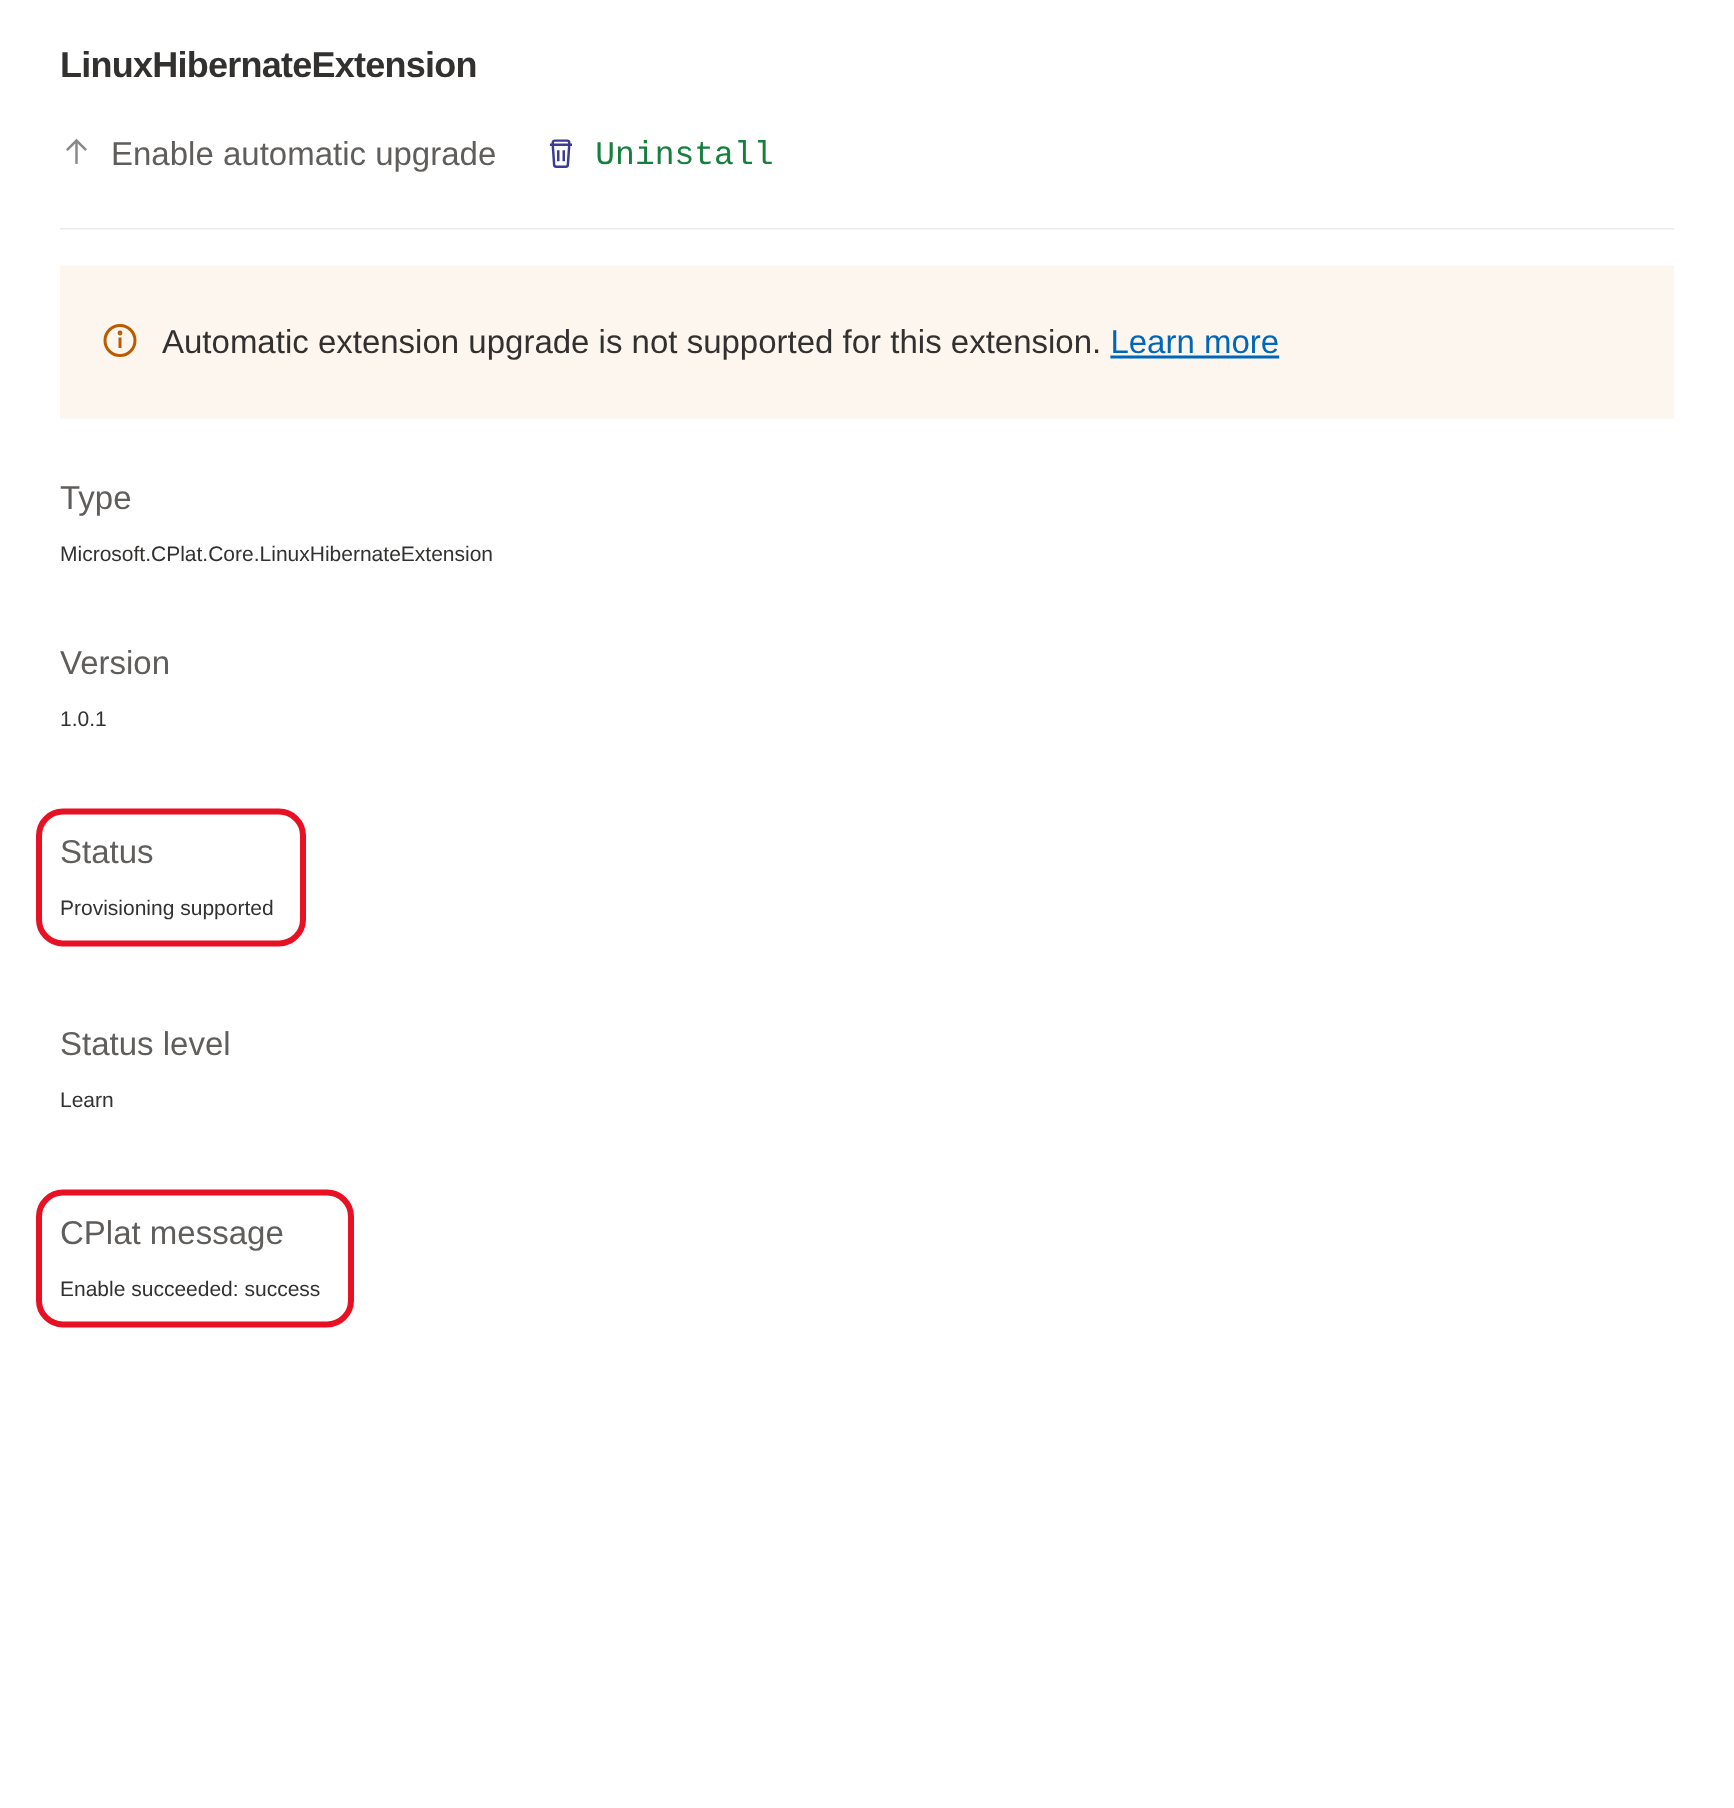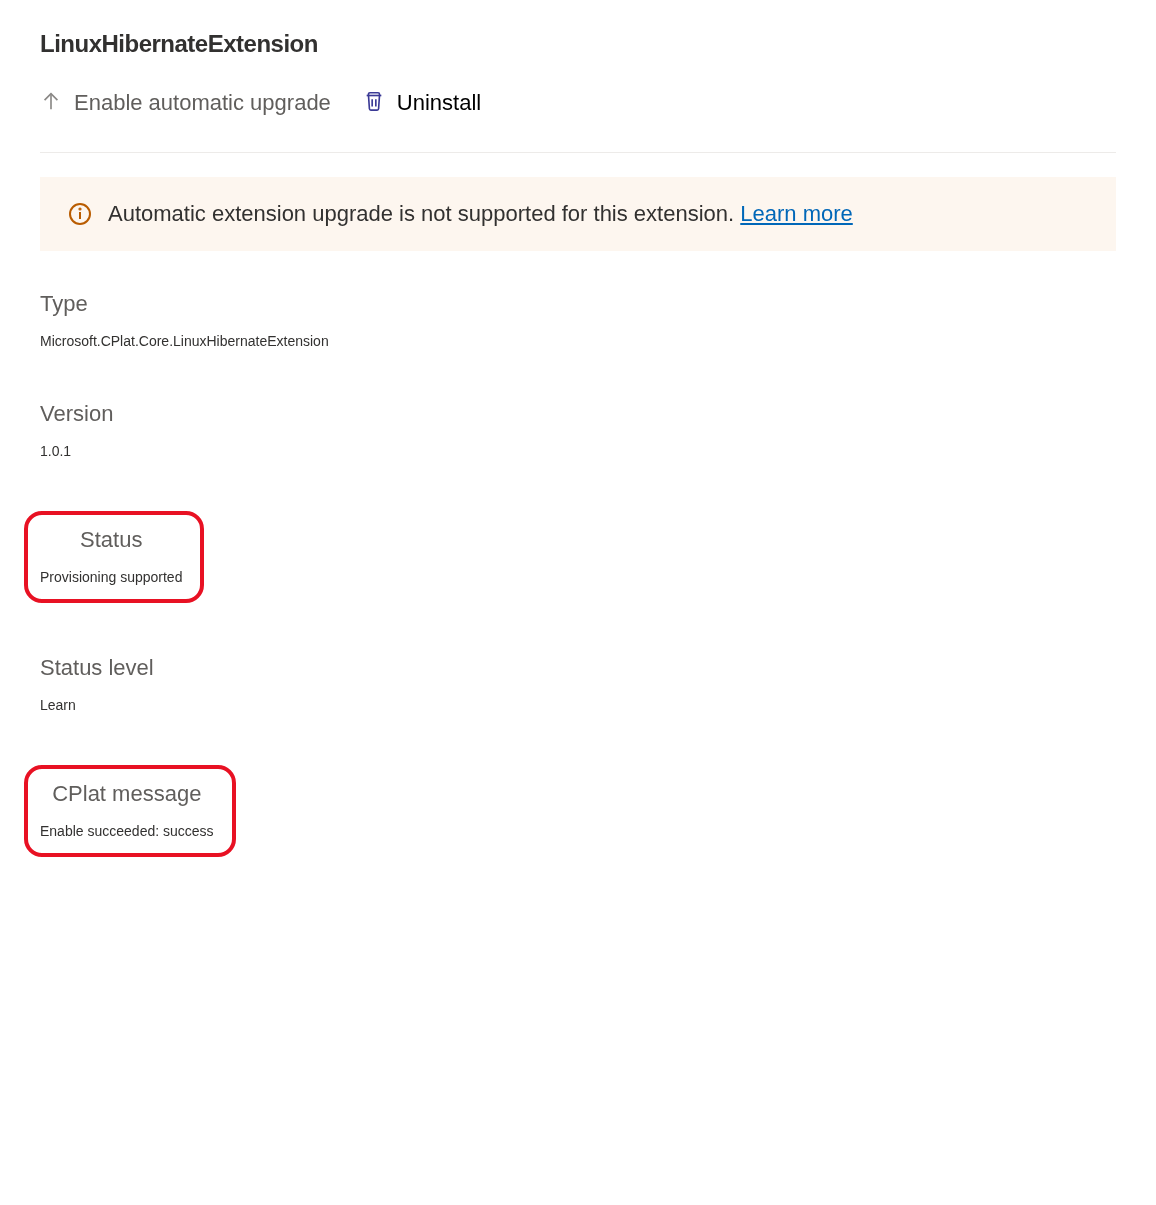--- a/index.html
+++ b/index.html
@@ -35,32 +35,32 @@
       gap: 12px;
       background: none;
       border: none;
       font-family: inherit;
       font-size: 22px;
       cursor: pointer;
       color: #605e5c;
       padding: 4px 0;
     }
     .toolbar-button.uninstall {
-      color: #000000;
+      color: #15803d;
+      font-family: Liberation Mono, monospace;
     }
     .toolbar-icon {
       width: 22px;
       height: 22px;
       flex-shrink: 0;
     }
     .info-banner {
       background: #fdf6ef;
-      padding: 24px 28px;
+      padding: 38px 28px;
       display: flex;
-      align-items: center;
       gap: 16px;
       margin-bottom: 40px;
     }
     .info-icon-wrap {
       width: 24px;
       height: 24px;
       flex-shrink: 0;
     }
     .info-banner-text {
       font-size: 22px;
@@ -92,21 +92,20 @@
       display: inline-block;
     }
     .highlighted .field-label {
       margin-bottom: 16px;
     }
     .highlighted .field-value {
       margin-bottom: 0;
     }
     .field.inside-highlight {
       margin-bottom: 0;
-      text-align: center;
     }
   </style>
 </head>
 <body>
 
 
 
 <h1 class="page-title">LinuxHibernateExtension</h1>
 
 <div class="toolbar">

